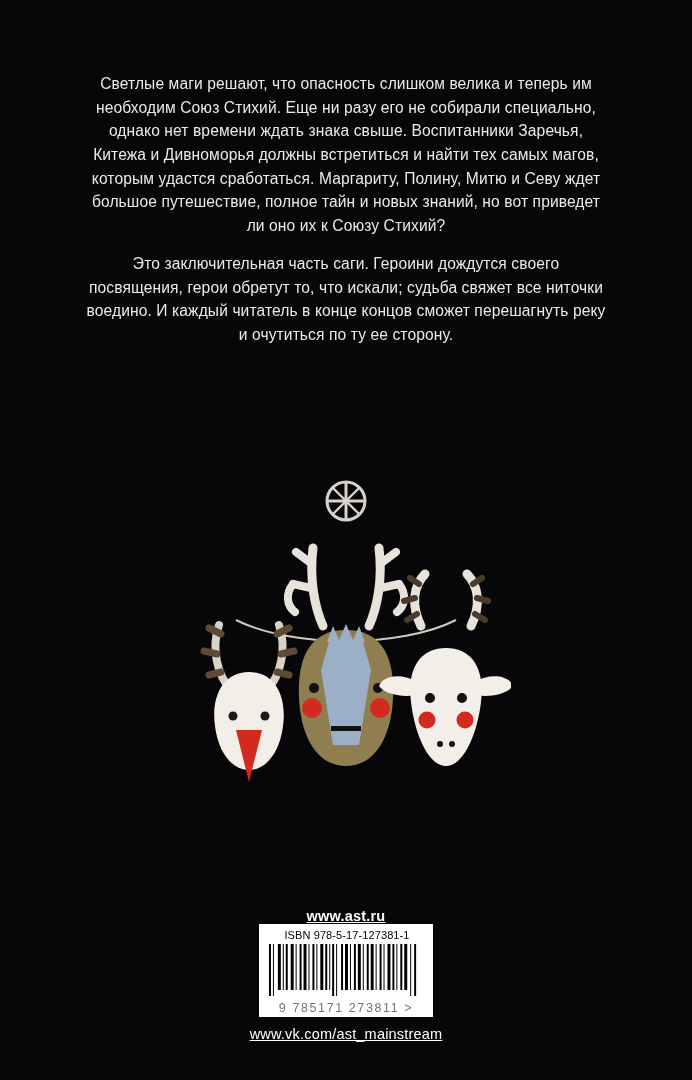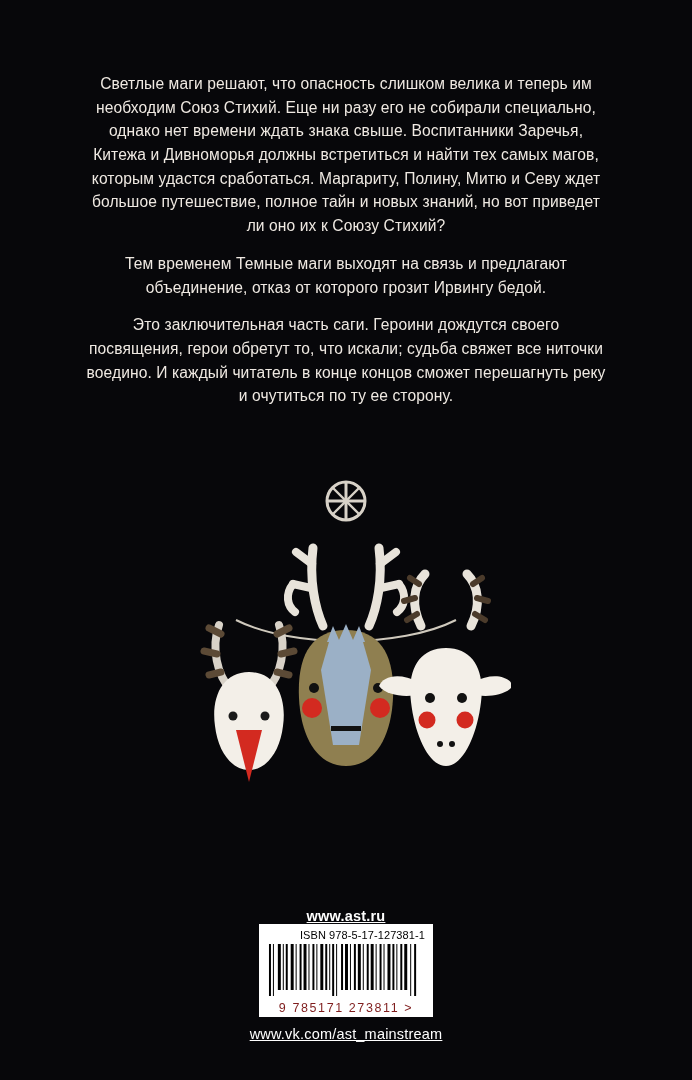--- a/index.html
+++ b/index.html
@@ -71,31 +71,31 @@
     display: inline-block;
     background: #ffffff;
     padding: 5px 8px 2px 8px;
     width: 174px;
     box-sizing: border-box;
   }
   .isbn-text {
     color: #000000;
     font-size: 11px;
     font-family: "Liberation Sans", sans-serif;
-    text-align: right;
+    text-align: center;
     padding-left: 2px;
     margin-bottom: 3px;
     letter-spacing: 0.1px;
   }
   .bars {
     height: 52px;
     width: 100%;
   }
   .barnum {
-    color: #7f1d1d;
+    color: #737373;
     font-size: 12.5px;
     font-family: "Liberation Sans", sans-serif;
     letter-spacing: 1.6px;
     text-align: center;
     margin-top: 1px;
   }
   .site-bottom {
     color: #ffffff;
     font-size: 14.5px;
     font-weight: normal;
@@ -104,21 +104,20 @@
     text-decoration: underline;
   }
 </style>
 </head>
 <body>
 
 <div class="cover">
 
   <div class="blurb">
     <p>Светлые маги решают, что опасность слишком велика и теперь им необходим Союз Стихий. Еще ни разу его не собирали специально, однако нет времени ждать знака свыше. Воспитанники Заречья, Китежа и Дивноморья должны встретиться и найти тех самых магов, которым удастся сработаться. Маргариту, Полину, Митю и Севу ждет большое путешествие, полное тайн и новых знаний, но вот приведет ли оно их к Союзу Стихий?</p>
-    <p>Тем временем Темные маги выходят на связь и предлагают объединение, отказ от которого грозит Ирвингу бедой.</p>
     <p>Это заключительная часть саги. Героини дождутся своего посвящения, герои обретут то, что искали; судьба свяжет все ниточки воедино. И каждый читатель в конце концов сможет перешагнуть реку и очутиться по ту ее сторону.</p>
   </div>
 
   <div class="emblem">
     <svg viewBox="0 0 46 46" width="46" height="46">
       <circle cx="23" cy="23" r="19" fill="none" stroke="#d8d2c8" stroke-width="3"></circle>
       <line x1="23" y1="4" x2="23" y2="42" stroke="#d8d2c8" stroke-width="3"></line>
       <line x1="4" y1="23" x2="42" y2="23" stroke="#d8d2c8" stroke-width="3"></line>
       <line x1="9.5" y1="9.5" x2="36.5" y2="36.5" stroke="#d8d2c8" stroke-width="2.4"></line>
       <line x1="36.5" y1="9.5" x2="9.5" y2="36.5" stroke="#d8d2c8" stroke-width="2.4"></line>

